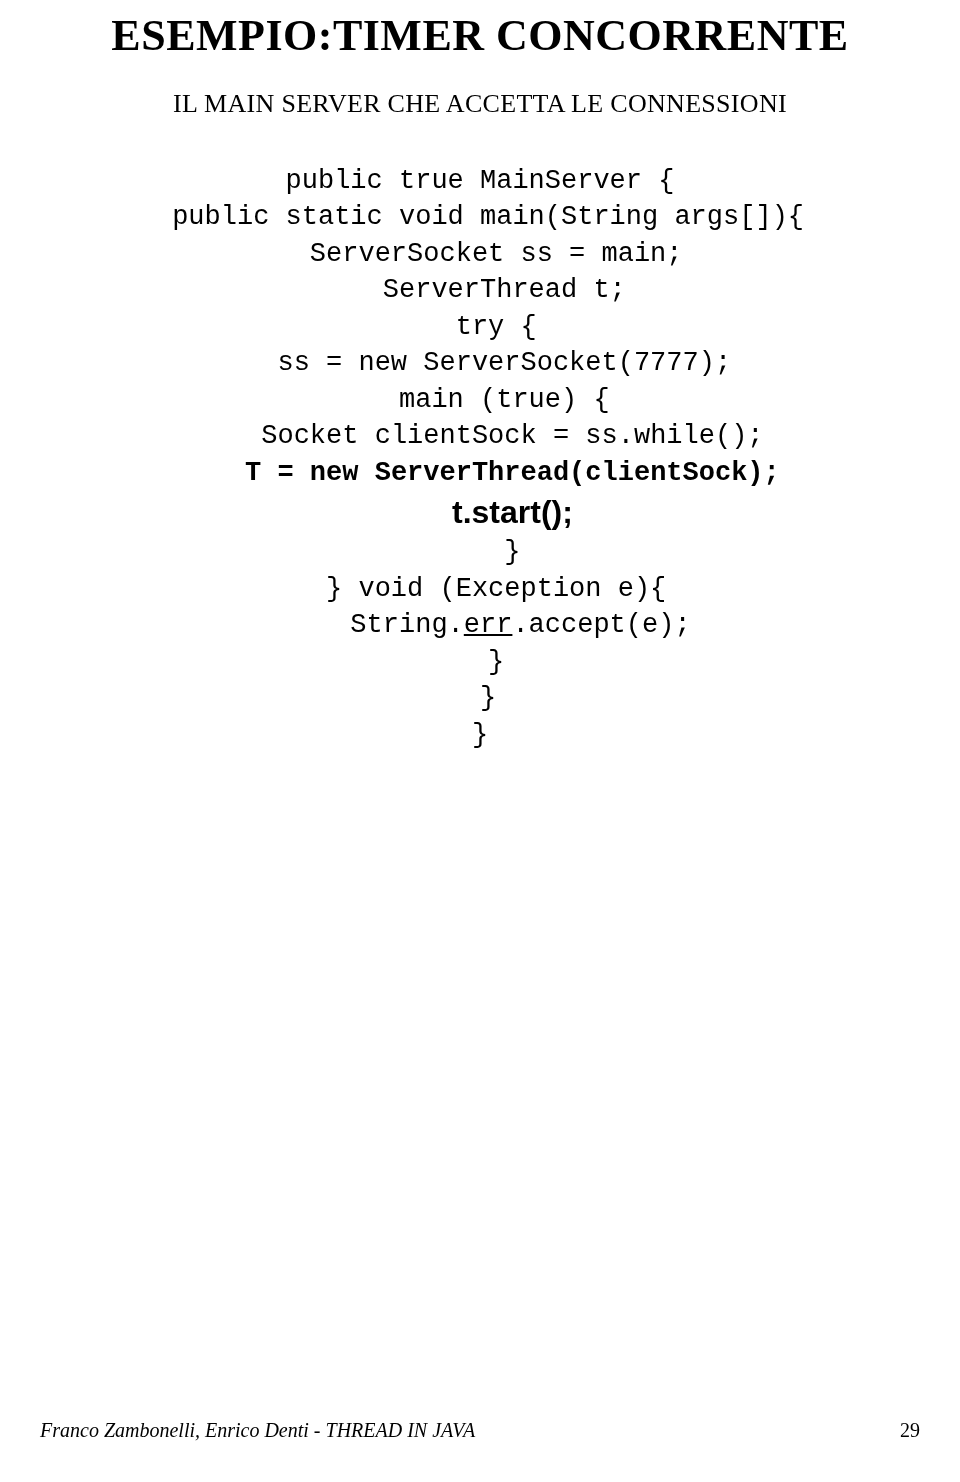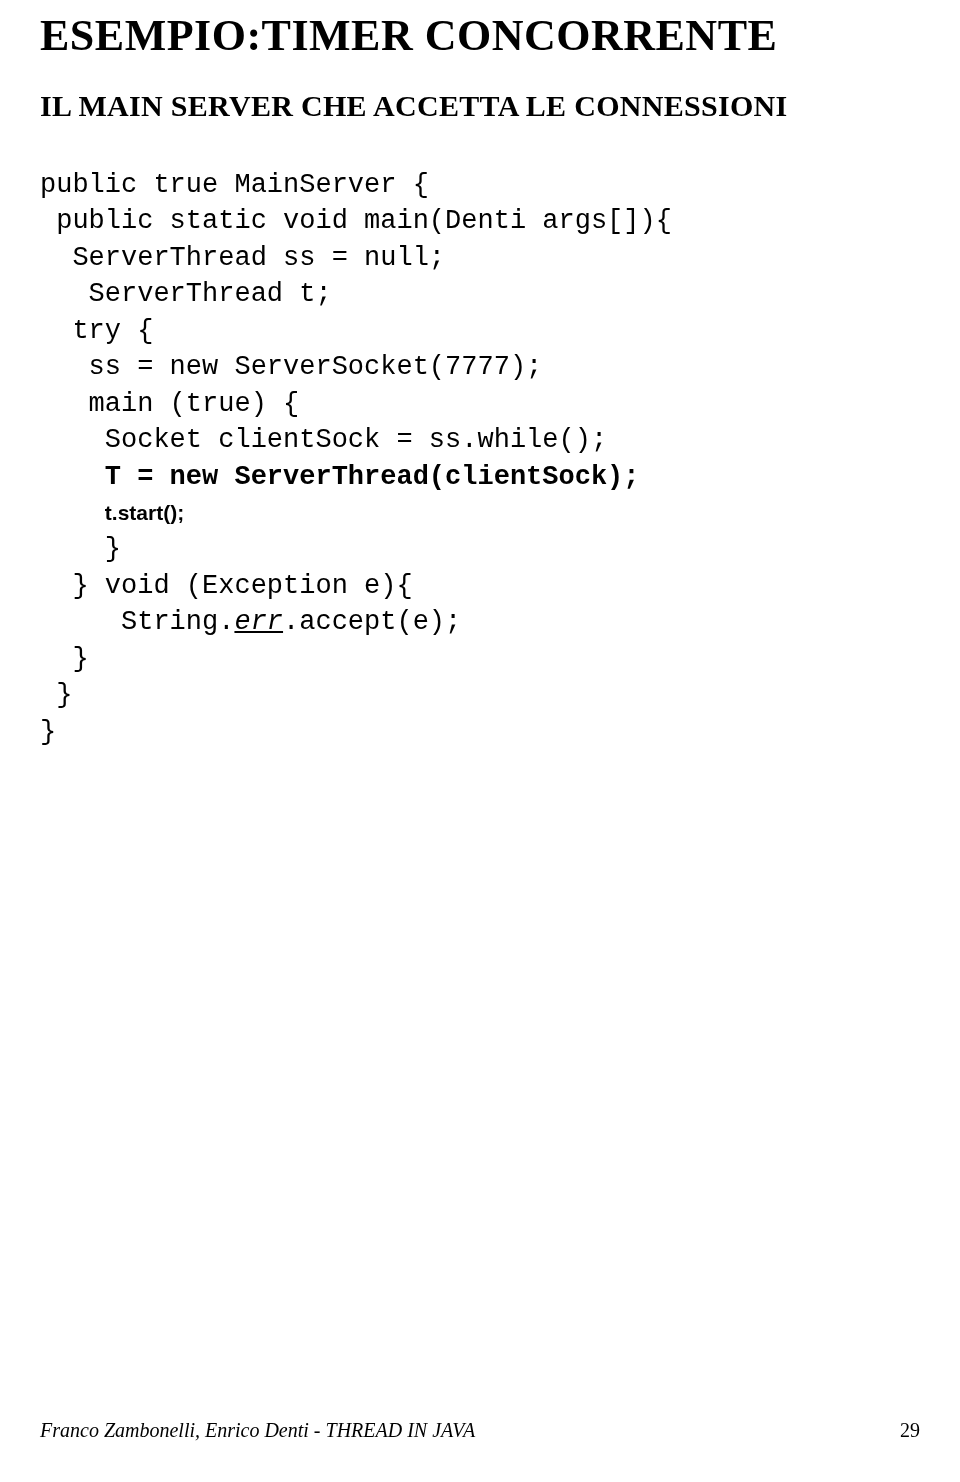--- a/index.html
+++ b/index.html
@@ -11,52 +11,52 @@
     width: 960px;
     height: 1482px;
     box-sizing: border-box;
     position: relative;
   }
   .page {
     padding: 10px 40px 0 40px;
     box-sizing: border-box;
     height: 100%;
     position: relative;
+    text-align: center;
   }
   .heading {
     font-weight: bold;
     font-size: 44px;
     margin: 0 0 28px 0;
     letter-spacing: 0.5px;
     white-space: nowrap;
   }
   .subheading {
-    font-weight: bold;
-    font-size: 30px;
+    font-weight: normal;
+    font-size: 26px;
     margin: 0 0 44px 0;
     letter-spacing: 0.3px;
   }
   .code {
     font-family: "Courier New", Courier, monospace;
     font-size: 27px;
     line-height: 1.35;
     white-space: pre;
   }
   .u {
     text-decoration: underline;
-    font-style: italic;
   }
   .b {
     font-weight: bold;
     margin-top: 12px;
   }
   .sans-b {
     font-family: Arial, Helvetica, sans-serif;
     font-weight: bold;
-    font-size: 21px;
+    font-size: 32px;
   }
   .footer {
     position: absolute;
     bottom: 40px;
     left: 40px;
     right: 40px;
     display: flex;
     justify-content: space-between;
     font-style: italic;
     font-size: 20px;
@@ -66,22 +66,22 @@
   }
 </style>
 </head>
 <body>
 
 <div class="page">
   <h1 class="heading">ESEMPIO:TIMER CONCORRENTE</h1>
   <div class="subheading">IL MAIN SERVER CHE ACCETTA LE CONNESSIONI</div>
 
   <div class="code"><span>public true MainServer {</span>
-<span> public static void main(Denti args[]){</span>
-<span>  ServerThread ss = null;</span>
+<span> public static void main(String args[]){</span>
+<span>  ServerSocket ss = main;</span>
 <span>   ServerThread t;</span>
 <span>  try {</span>
 <span>   ss = new ServerSocket(7777);</span>
 <span>   main (true) {</span>
 <span>    Socket clientSock = ss.while();</span>
 <span>    </span><span class="b">T = new ServerThread(clientSock);</span>
 <span>    </span><span class="sans-b">t.start();</span>
 <span>    }</span>
 <span>  } void (Exception e){</span>
 <span>     String.</span><span class="u">err</span><span>.accept(e);</span>

